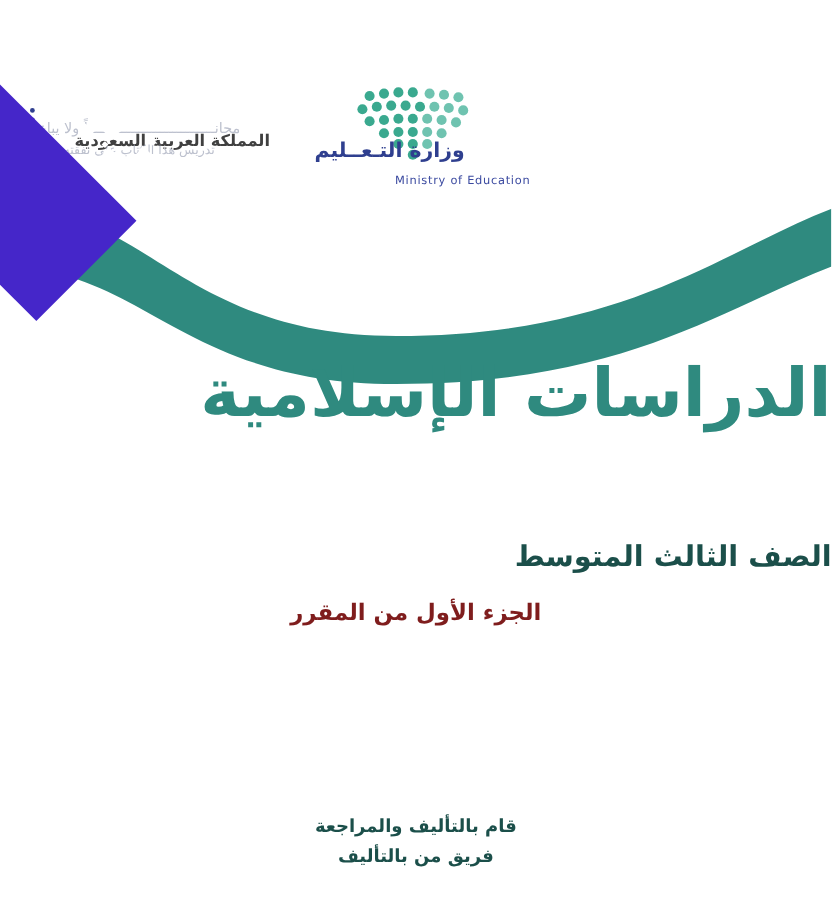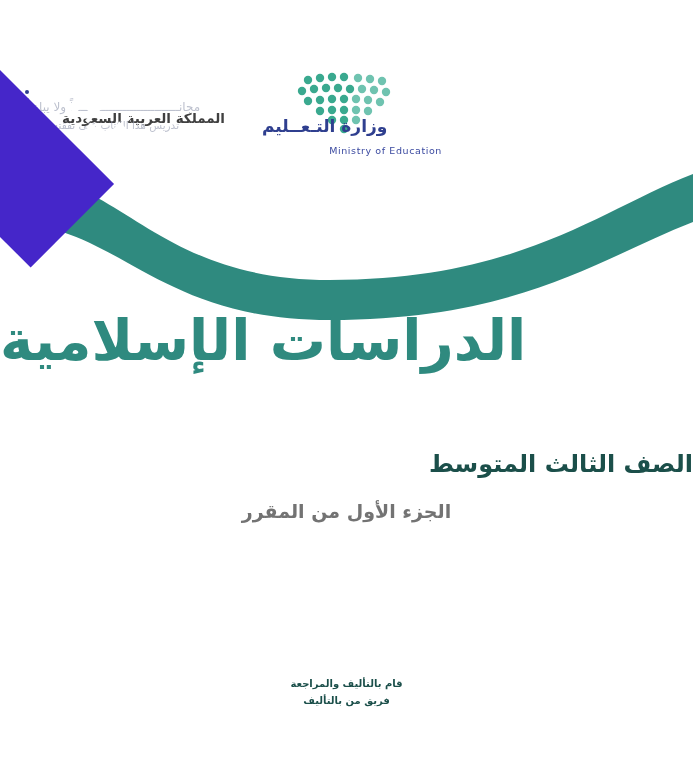--- a/index.html
+++ b/index.html
@@ -144,27 +144,26 @@
     direction: rtl;
     white-space: nowrap;
   }
 
   
   .main-title {
     position: absolute;
     top: 296px;
     left: 0;
     width: 693px;
-    text-align: left;
+    text-align: right;
     font-size: 56px;
     font-weight: bold;
     color: #2f8a7f;
     direction: rtl;
     letter-spacing: -1px;
-    margin-top: 12px;
   }
 
   .grade {
     position: absolute;
     top: 450px;
     left: 0;
     width: 693px;
     text-align: right;
     font-size: 24px;
     font-weight: bold;
@@ -172,35 +171,35 @@
     direction: rtl;
   }
   .part {
     position: absolute;
     top: 500px;
     left: 0;
     width: 693px;
     text-align: center;
     font-size: 19px;
     font-weight: bold;
-    color: #737373;
+    color: #7f1d1d;
     direction: rtl;
   }
 
   .credit {
     position: absolute;
     top: 676px;
     left: 0;
     width: 693px;
     text-align: center;
     direction: rtl;
     color: #1b4f4a;
   }
   .credit-line {
-    font-size: 10px;
+    font-size: 15px;
     font-weight: bold;
     line-height: 1.65;
   }
 </style>
 </head>
 <body>
 
 <div class="page">
 
   <div class="kingdom-text">المملكة العربية السعودية</div>

